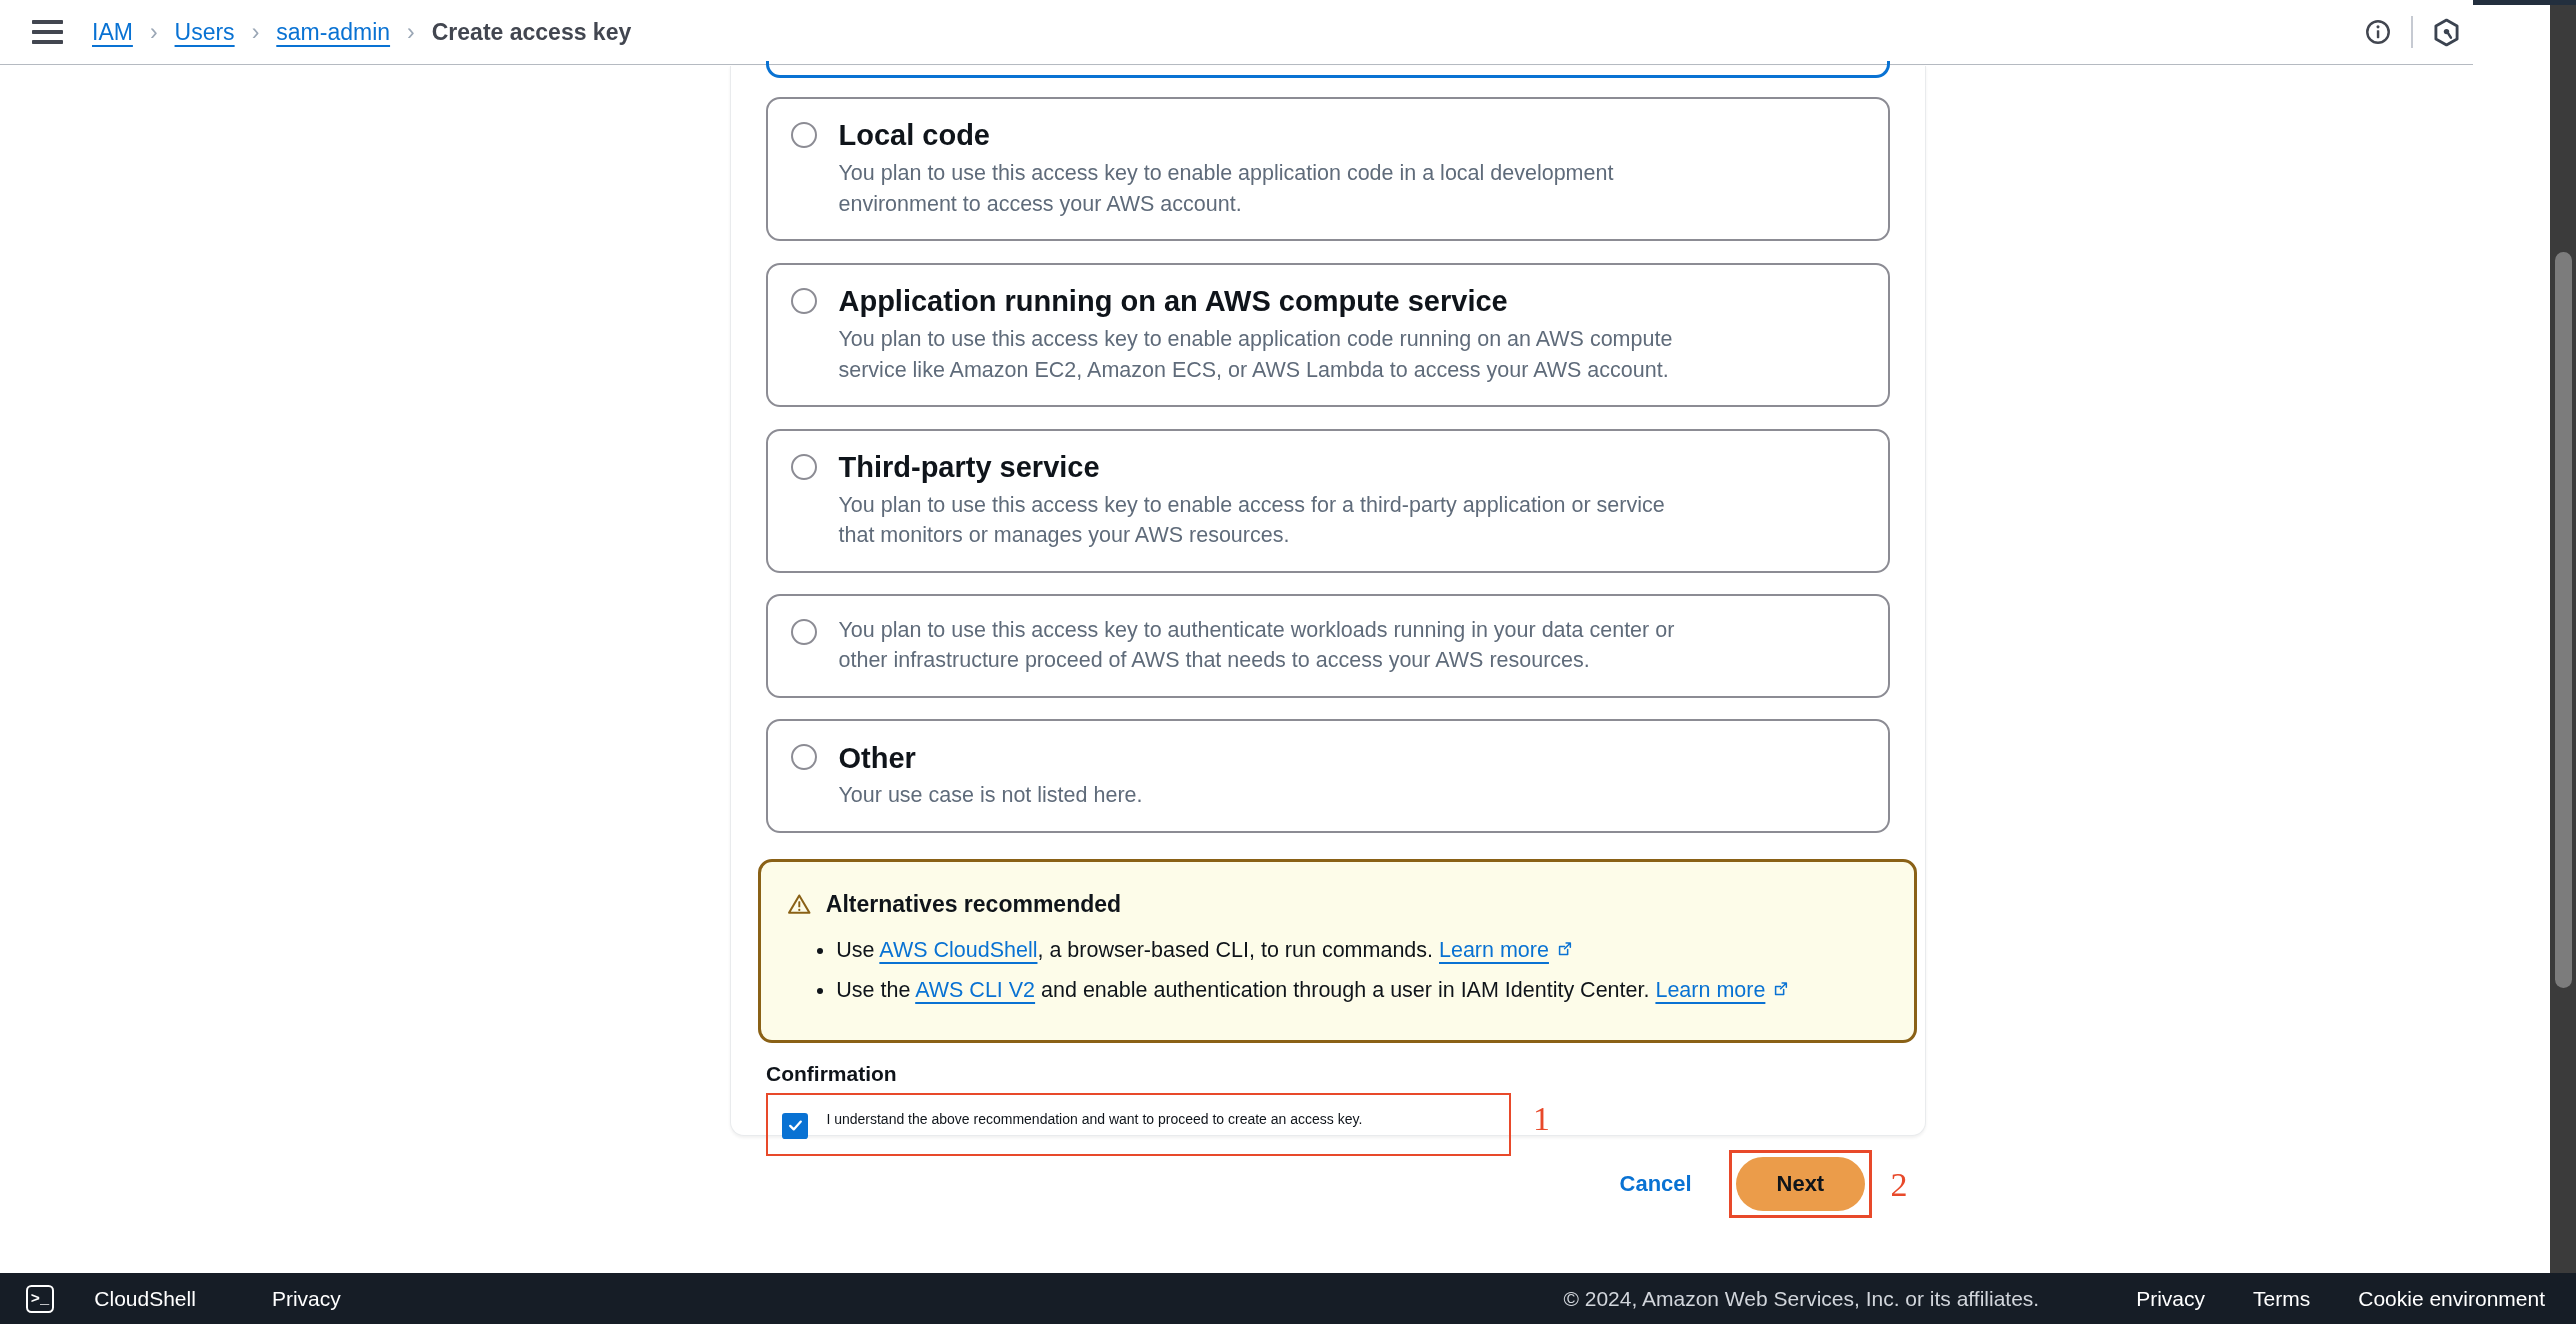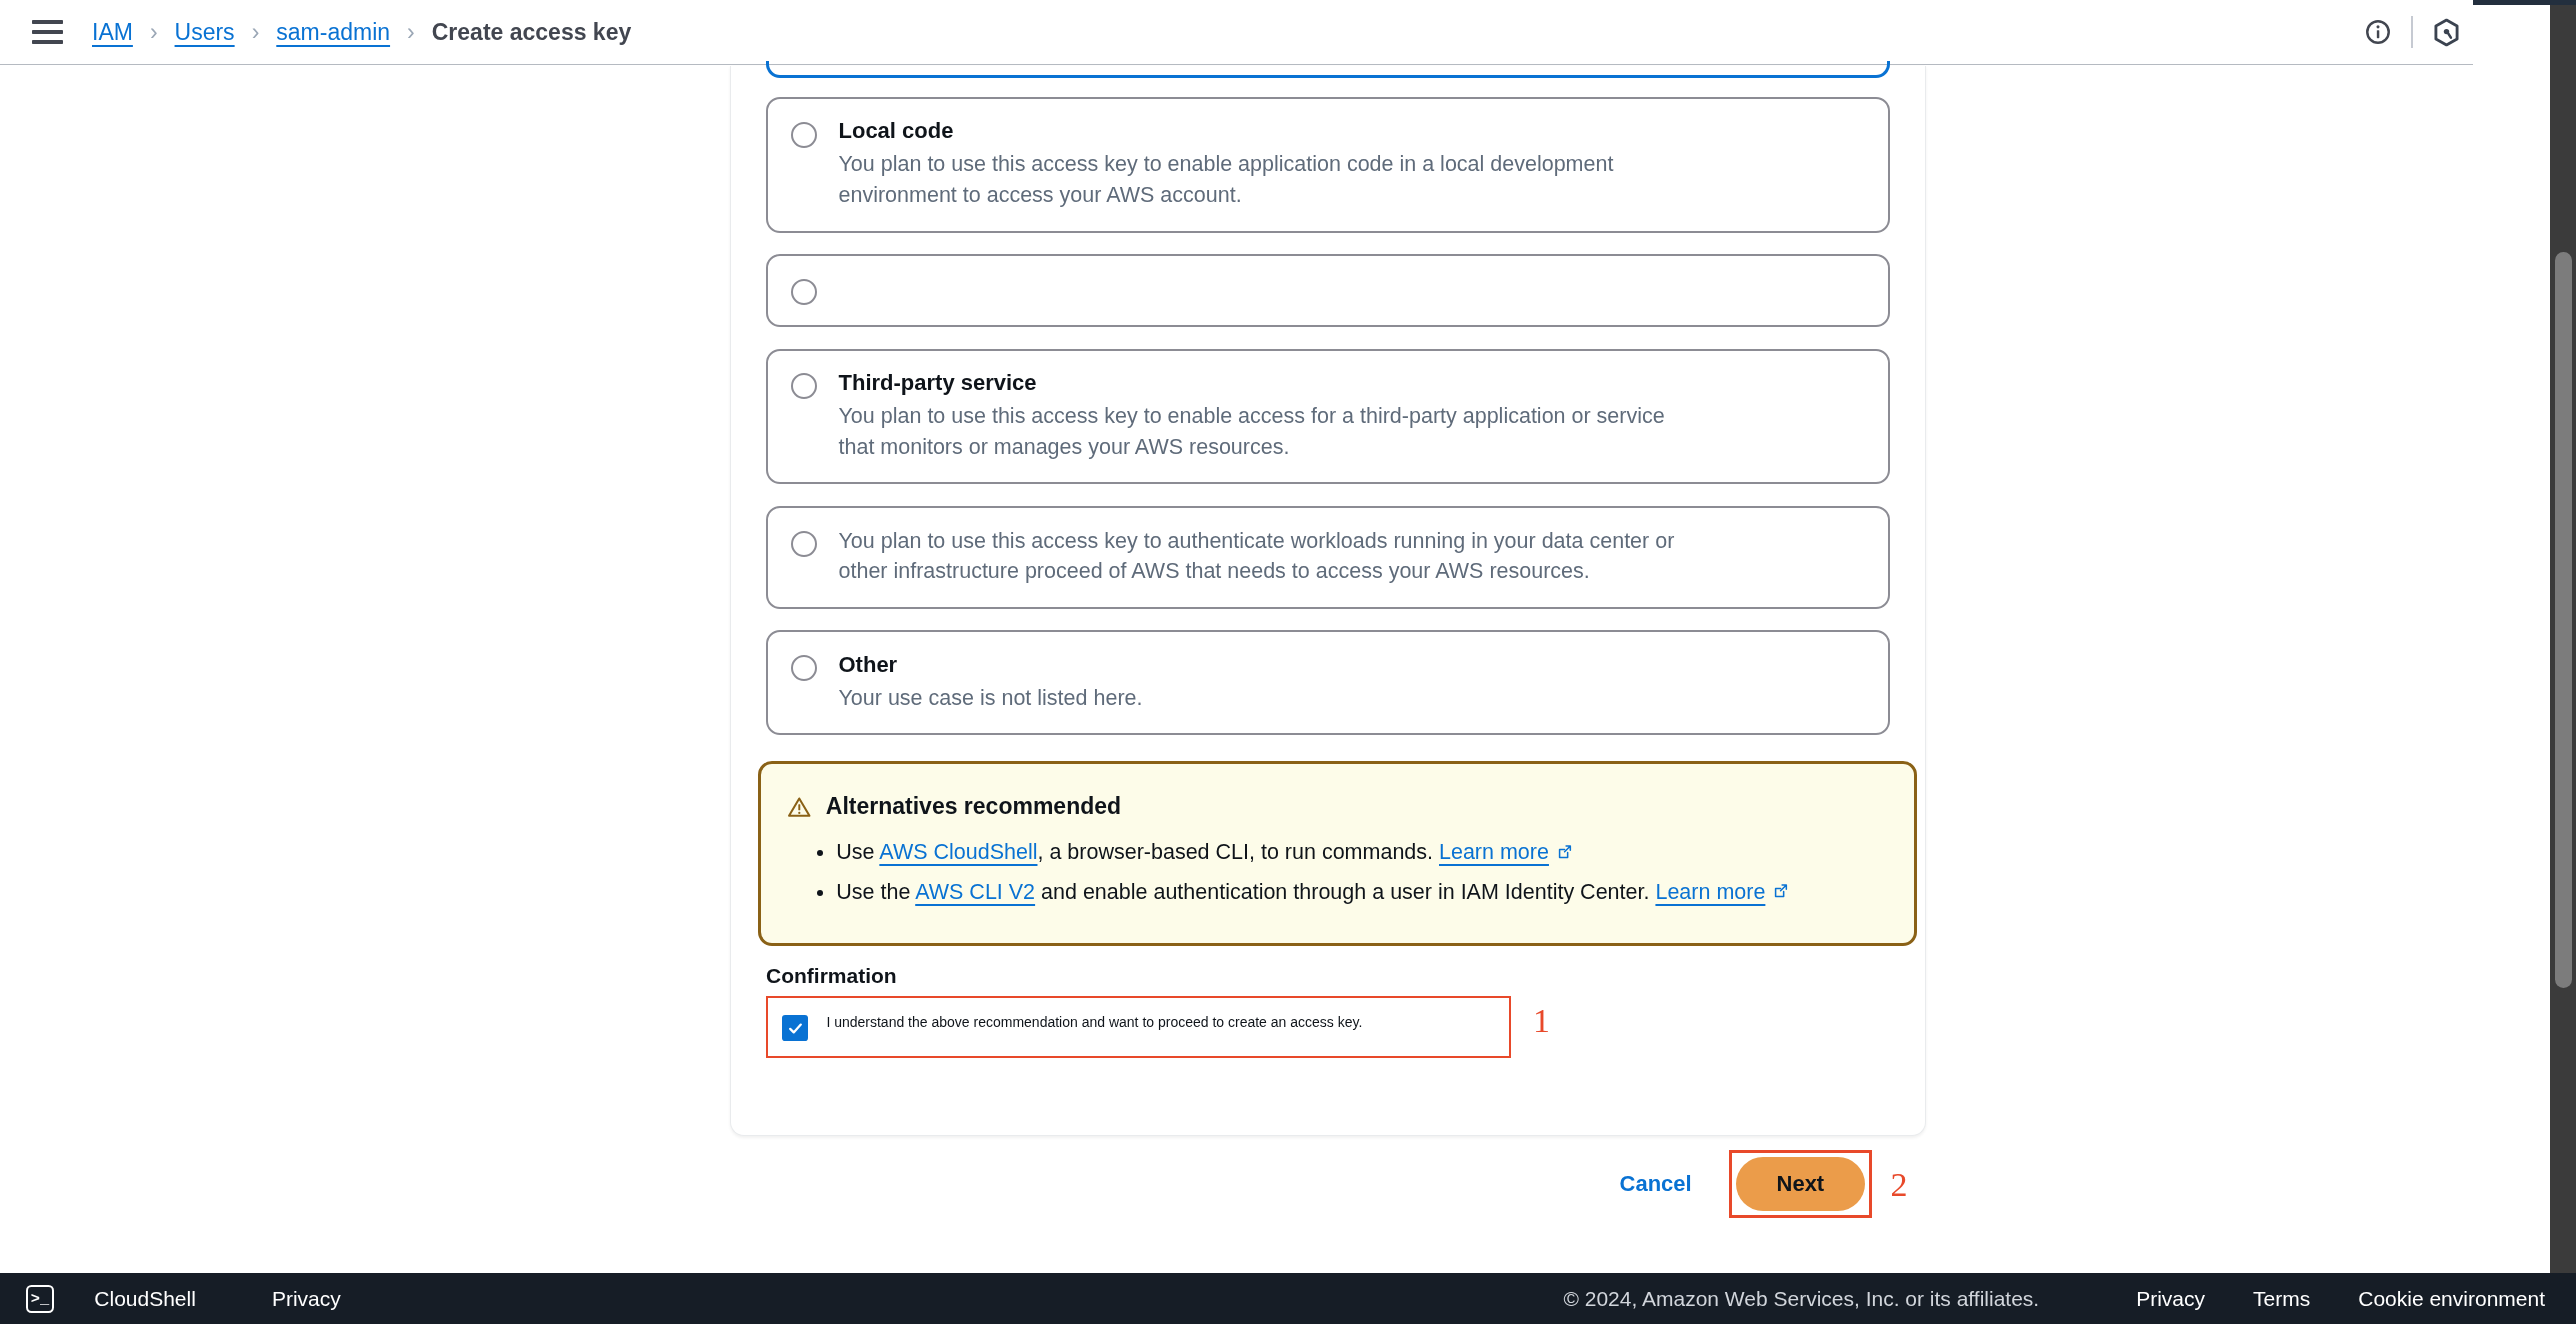--- a/index.html
+++ b/index.html
@@ -94,21 +94,21 @@
   }
   .radio {
     width: 26px; height: 26px;
     border: 2.3px solid #8c8c94;
     border-radius: 50%;
     flex: 0 0 auto;
     margin-top: 4.6px; margin-right: 21.5px;
     background: #fff;
   }
   .opt-title {
-    font-size: 22px; font-weight: 700; color: #0f141a;
+    font-size: 29px; font-weight: 700; color: #0f141a;
     line-height: 1.25; margin-bottom: 4.6px;
   }
   .opt-desc {
     font-size: 21.5px; color: #5f6b7a; line-height: 1.42;
     max-width: 859px;
   }
 
   
   .alert {
     margin-top: 26px;
@@ -273,20 +273,24 @@
     <div class="opt-card">
       <span class="radio"></span>
       <span>
         <div class="opt-title">Local code</div>
         <div class="opt-desc">You plan to use this access key to enable application code in a local development environment to access your AWS account.</div>
       </span>
     </div>
 
     <div class="opt-card">
       <span class="radio"></span>
+      <span>
+        <div class="opt-title">Application running on an AWS compute service</div>
+        <div class="opt-desc">You plan to use this access key to enable application code running on an AWS compute service like Amazon EC2, Amazon ECS, or AWS Lambda to access your AWS account.</div>
+      </span>
     </div>
 
     <div class="opt-card">
       <span class="radio"></span>
       <span>
         <div class="opt-title">Third-party service</div>
         <div class="opt-desc">You plan to use this access key to enable access for a third-party application or service that monitors or manages your AWS resources.</div>
       </span>
     </div>
 

